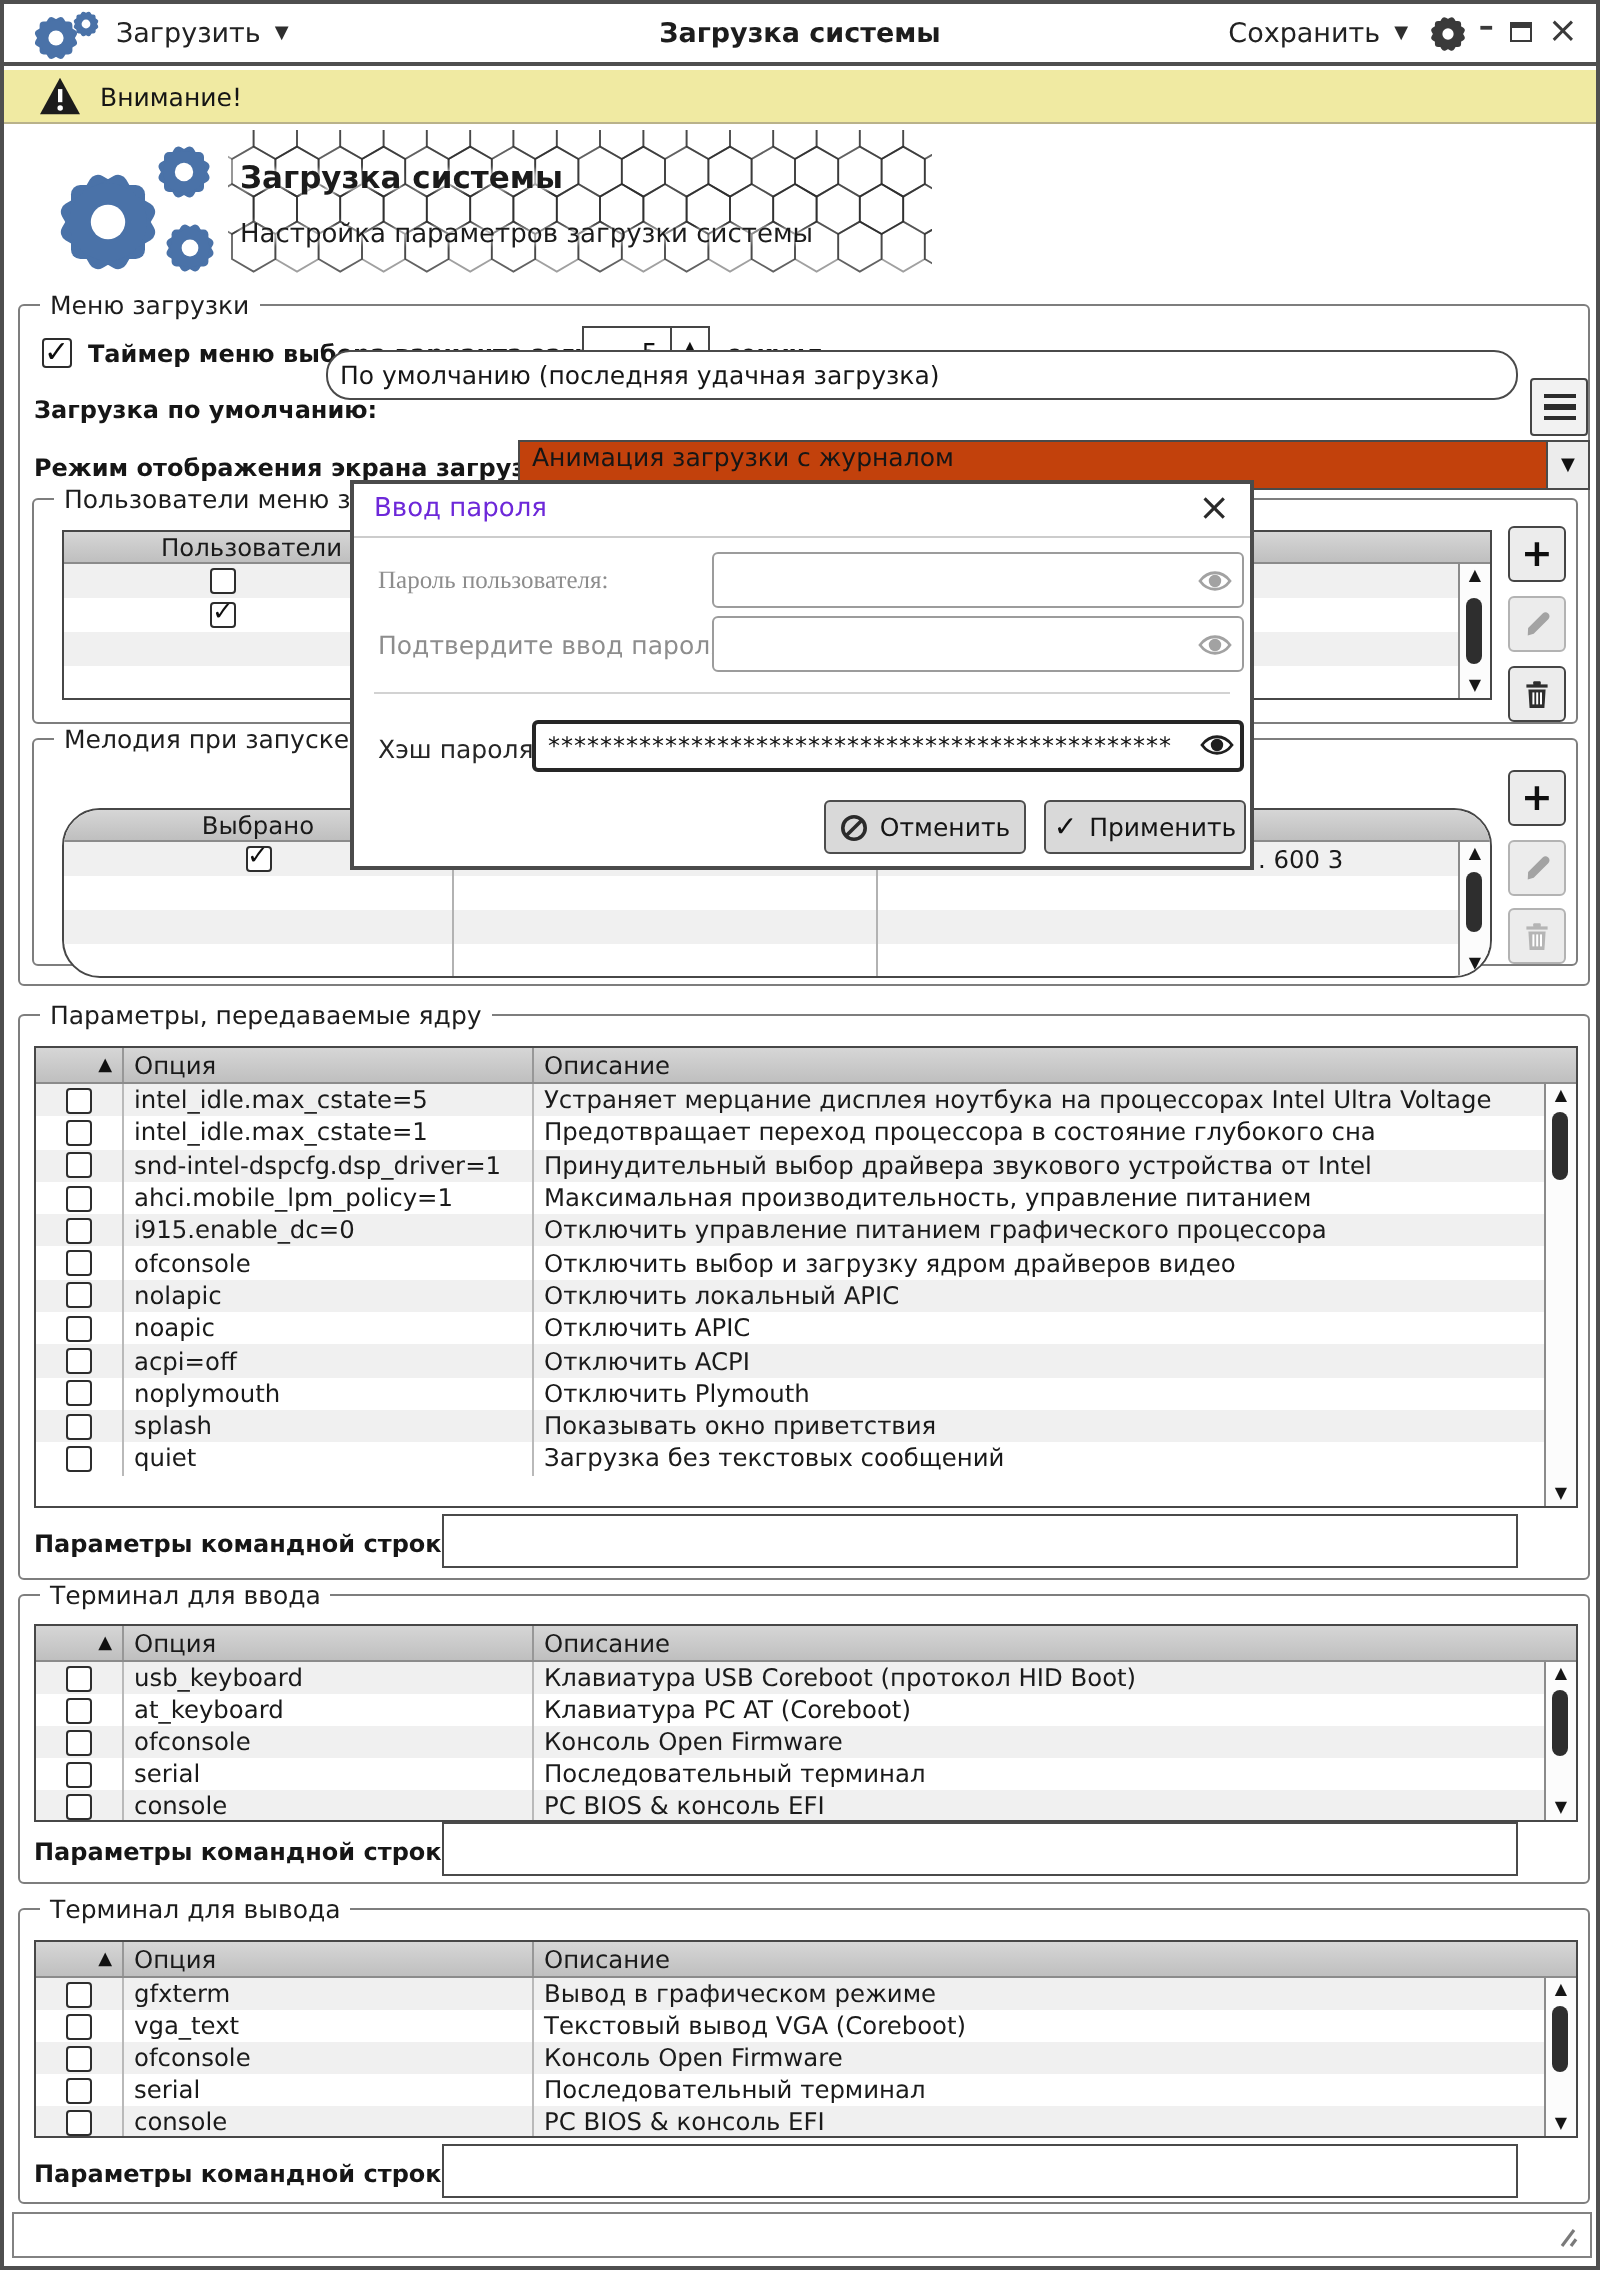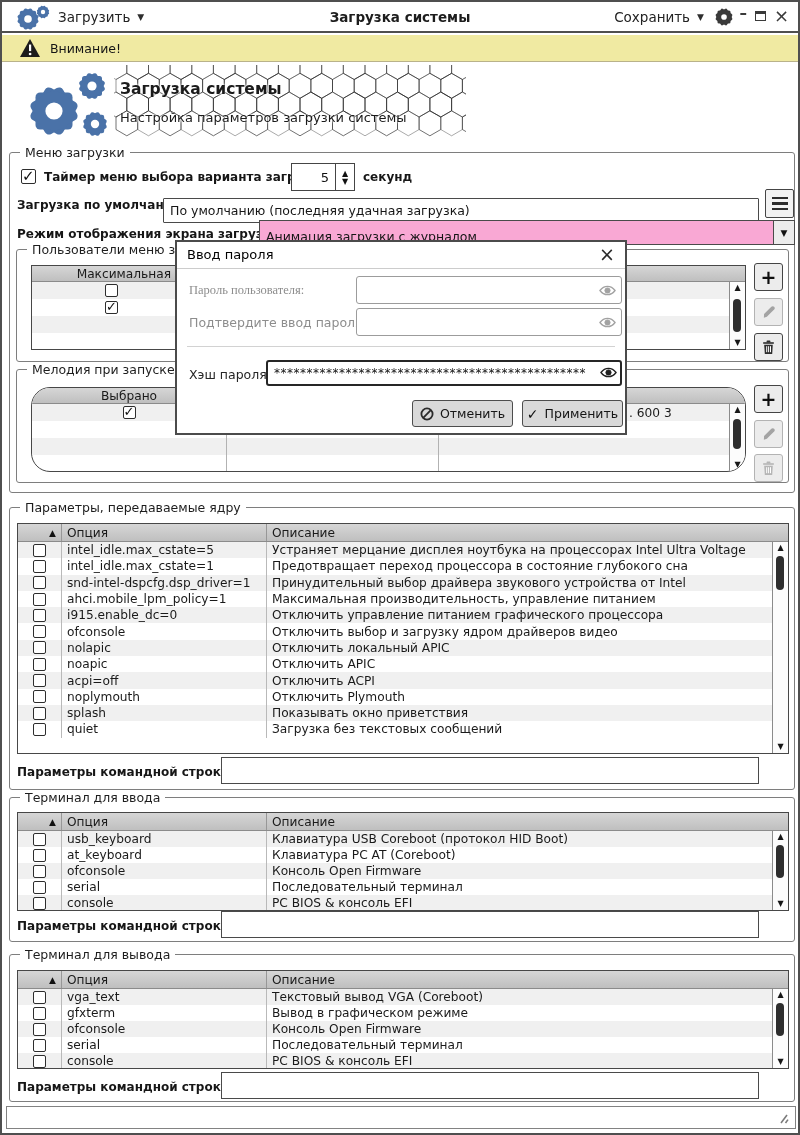--- a/index.html
+++ b/index.html
@@ -62,22 +62,22 @@
   .spin-arrows { width:19px; border-left:1.5px solid #454545; display:flex; flex-direction:column;
                  align-items:center; justify-content:center; gap:1px; }
   .spin-arrows span { font-size:8px; line-height:7px; color:#111; cursor:default; }
 
   .text-input { position:absolute; border:1.2px solid #4a4a4a; background:#fff; font-size:12.5px;
                 color:#161616; padding:0 6px; border-radius:1px; }
   .burger-btn { position:absolute; width:29px; height:29px; border:1.5px solid #454545; border-radius:2px;
                 background:#f2f2f2; display:flex; flex-direction:column; justify-content:center;
                 align-items:center; gap:3px; }
   .burger-btn i { display:block; width:16px; height:2.6px; background:#2c2c2c; }
-  .combo { position:absolute; height:25px; border:1.2px solid #4a4a4a; background:#f9a8d4; display:flex;
-           align-items:flex-end; }
+  .combo { position:absolute; height:25px; border:1.2px solid #4a4a4a; background:#c2410c; display:flex;
+           align-items:flex-start; }
   .combo-val { flex:1; font-size:12.5px; color:#161616; padding-left:6px; white-space:nowrap; overflow:hidden; }
   .combo-arrow { width:21px; align-self:stretch; border-left:1.2px solid #4a4a4a; background:#ececec;
                  display:flex; align-items:center; justify-content:center; font-size:9px; color:#111; }
 
   
   .opt-table { position:absolute; border:1px solid #474747; background:#fff; overflow:hidden; }
   .ot-head { display:flex; height:18px; background:linear-gradient(#d6d6d6,#bfbfbf);
              border-bottom:1px solid #8b8b8b; align-items:center; font-size:12.2px; color:#1a1a1a; }
   .ot-c0 { width:43px; flex:none; display:flex; align-items:center; justify-content:flex-end;
            padding-right:5px; height:100%; }
@@ -126,21 +126,21 @@
               background:#ececec; display:flex; align-items:center; justify-content:center; }
   .tool-btn.disabled { border-color:#b3b3b3; }
   .plus-glyph { font-size:19px; font-weight:bold; color:#0f0f0f; line-height:18px; }
 
   .cmd-input { border:1.2px solid #4a4a4a; background:#fff; position:absolute; height:27px;
                width:538px; left:211px; font-size:12.5px; padding:0 5px; }
 
   
   .dialog { position:absolute; left:173px; top:238px; width:452px; height:195px; background:#fff;
             border:2px solid #4b4b4b; z-index:10; }
-  .dlg-title { position:absolute; left:10px; top:5px; font-size:13px; color:#000000; }
+  .dlg-title { position:absolute; left:10px; top:5px; font-size:13px; color:#6d28d9; }
   .dlg-close { position:absolute; right:10px; top:2px; font-size:19px; color:#2a2a2a; line-height:20px; }
   .dlg-sep1 { position:absolute; left:0; right:0; top:26px; border-top:1px solid #cccccc; }
   .dlg-sep2 { position:absolute; left:10px; right:10px; top:104px; border-top:1px solid #d2d2d2; }
   .dlg-label { position:absolute; font-size:12.5px; color:#8d8d8d; white-space:nowrap; }
   .dlg-label.dark { color:#262626; }
   .dlg-input { position:absolute; height:28px; border:1.5px solid #9c9c9c; border-radius:3px;
                background:#fff; font-size:12.5px; padding:0 24px 0 6px; }
   .dlg-input.hash { border:2px solid #262626; height:26px; font-size:12px; letter-spacing:0.5px;
                     color:#111; overflow:hidden; }
   .eye { position:absolute; width:17px; height:13px; }
@@ -305,38 +305,38 @@
     <div class="spinner" style="left:281px; top:10px;">
       <span class="spin-val">5</span>
       <span class="spin-arrows">
         <span>▲</span>
         <span>▼</span>
       </span>
     </div>
     <span class="blabel" style="left:353px; top:17px;">секунд</span>
 
     <span class="blabel" style="left:7px; top:45px;">Загрузка по умолчанию:</span>
-    <input class="text-input" style="left: 153px; top: 45px; width: 596px; height: 25px;" value="По умолчанию (последняя удачная загрузка)">
+    <input class="text-input" style="left: 153px; top: 22px; width: 596px; height: 25px; border-radius: 12px;" value="По умолчанию (последняя удачная загрузка)">
     <div class="burger-btn" style="left:755px; top:36px;">
       <i></i>
         <i></i>
         <i></i>
     </div>
 
     <span class="blabel" style="left:7px; top:74px;">Режим отображения экрана загрузки:</span>
     <div class="combo" style="left:249px; top:67px; width:536px;">
       <span class="combo-val">Анимация загрузки с журналом</span>
       <span class="combo-arrow">▼</span>
     </div>
 
     <div class="fs" style="left:6px; top:96px; width:773px; height:113px;">
       <div class="legend">Пользователи меню загрузки</div>
       <div class="mini-table" style="left:14px; top:15px; width:715px; height:85px;">
         <div class="mt-head">
-          <div class="u-c1">Максимальная</div>
+          <div class="u-c1">Пользователи</div>
         </div>
         <div class="mt-body">
 
             <div class="mt-row">
               <div class="u-c1">
                 <span class="cb"></span>
               </div>
             </div>
 
             <div class="mt-row">
@@ -373,21 +373,21 @@
           <path d="M2.2 4.8 H10.8 L10.2 14 H2.8 Z" fill="#2e2e2e"></path>
           <rect x="4.2" y="6.2" width="1" height="6" fill="#fff"></rect>
           <rect x="6.1" y="6.2" width="1" height="6" fill="#fff"></rect>
           <rect x="8" y="6.2" width="1" height="6" fill="#fff"></rect>
         </svg>
       </div>
     </div>
 
     <div class="fs" style="left:6px; top:216px; width:773px; height:114px;">
       <div class="legend">Мелодия при запуске</div>
-      <div class="mini-table" style="left:14px; top:17px; width:715px; height:85px;border-radius:19px;">
+      <div class="mini-table" style="left:14px; top:34px; width:715px; height:85px;border-radius:19px;">
         <div class="mt-head">
           <div class="m-c1">Выбрано</div>
           <div class="m-c2"></div>
             <div class="m-c3" style="padding-left:0"></div>
         </div>
         <div class="mt-body">
 
             <div class="mt-row">
               <div class="m-c1">
                 <span class="cb checked"></span>
@@ -631,30 +631,30 @@
           </div>
         <div class="ot-c1">Опция</div>
         <div class="ot-c2">Описание</div>
       </div>
       <div class="ot-body term-rows">
 
           <div class="ot-row">
             <div class="ot-c0">
               <span class="cb"></span>
             </div>
+            <div class="ot-c1">gfxterm</div>
+            <div class="ot-c2">Вывод в графическом режиме</div>
+          </div>
+
+          <div class="ot-row">
+            <div class="ot-c0">
+              <span class="cb"></span>
+            </div>
             <div class="ot-c1">vga_text</div>
             <div class="ot-c2">Текстовый вывод VGA (Coreboot)</div>
-          </div>
-
-          <div class="ot-row">
-            <div class="ot-c0">
-              <span class="cb"></span>
-            </div>
-            <div class="ot-c1">gfxterm</div>
-            <div class="ot-c2">Вывод в графическом режиме</div>
           </div>
 
           <div class="ot-row">
             <div class="ot-c0">
               <span class="cb"></span>
             </div>
             <div class="ot-c1">ofconsole</div>
             <div class="ot-c2">Консоль Open Firmware</div>
           </div>
 

